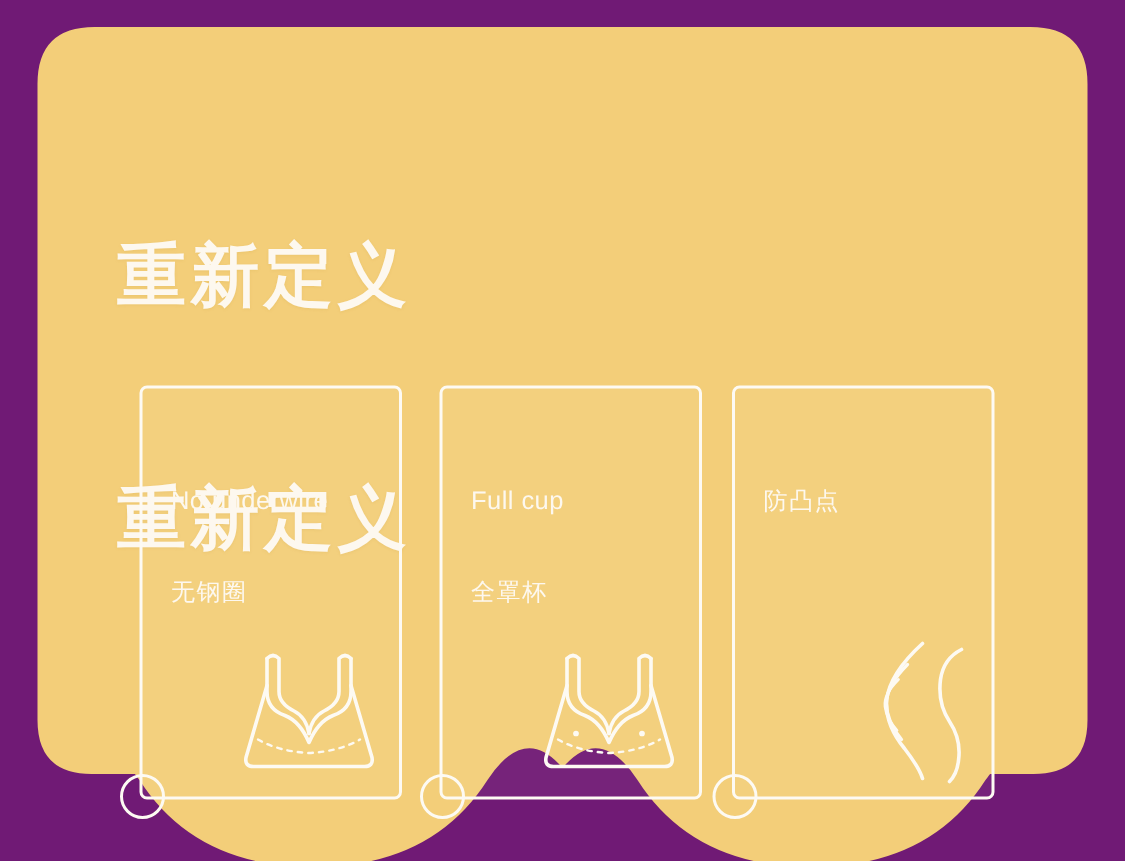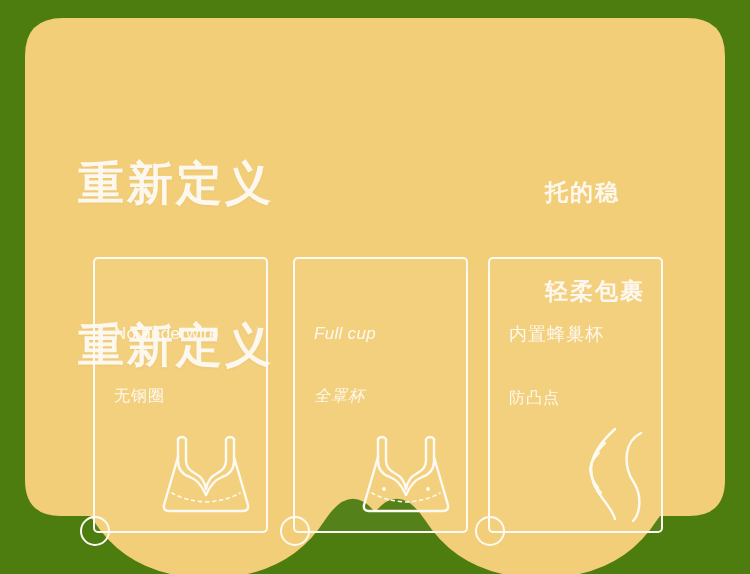--- a/index.html
+++ b/index.html
@@ -13,21 +13,21 @@
   body {
     background: #f7f7f8;
     font-family: "Liberation Sans", "DejaVu Sans", sans-serif;
     position: relative;
   }
 
   #stage {
     position: relative;
     width: 750px;
     height: 574px;
-    background: #4d7c0f;
+    background: #701a75;
   }
 
   
   .panel-wrap {
     position: absolute;
     left: 0; top: 0;
     width: 750px;
     height: 574px;
     pointer-events: none;
   }
@@ -79,21 +79,21 @@
     position: absolute;
     top: 0;
     width: 175px;
     height: 276px;
     border: 2.5px solid #fdfaf3;
     border-radius: 5px;
     background: rgba(255,255,255,0.045);
     margin-top: 12px;
   }
   .card.c1 { left: 0px; }
-  .card.c2 { left: 200px; font-style: italic; }
+  .card.c2 { left: 200px; }
   .card.c3 { left: 395px; width: 175px; }
 
   .card-corner {
     position: absolute;
     left: -15px;
     bottom: -15px;
     width: 30px;
     height: 30px;
     border: 2.5px solid #fdfaf3;
     border-radius: 50%;
@@ -164,24 +164,20 @@
                Q 25 516 25 480
                Z" fill="#f3ce79"></path>
     </svg>
   </div>
 
   <div class="headline">
     <span class="hl-line">重新定义</span>
     <span class="hl-line">重新定义</span>
   </div>
 
-  <div class="subhead">
-    <span class="sh-line">托的稳</span>
-    <span class="sh-line">轻柔包裹</span>
-  </div>
 
   <div class="cards">
 
     <div class="card c1">
       <div class="card-corner"></div>
       <div class="card-text">
         <span class="line-en">No underwire</span>
         <span class="line-cn">无钢圈</span>
       </div>
       <div class="card-icon">
@@ -210,21 +206,20 @@
           <path d="M16 66 Q30 74 50 75 Q70 74 84 66" stroke-dasharray="3 4" stroke-width="1.6"></path>
           <circle cx="28" cy="62" r="1.9" fill="#fdfaf3" stroke="none"></circle>
           <circle cx="72" cy="62" r="1.9" fill="#fdfaf3" stroke="none"></circle>
         </svg>
       </div>
     </div>
 
     <div class="card c3">
       <div class="card-corner"></div>
       <div class="card-text">
-        <span class="line-cn first">内置蜂巢杯</span>
         <span class="line-cn">防凸点</span>
       </div>
       <div class="card-icon wave">
         <svg width="86" height="100" viewBox="0 0 86 100" fill="none" stroke="#fdfaf3" stroke-linecap="round" stroke-linejoin="round">
           <path d="M44 6 Q22 26 20 44 Q19 60 32 76 Q42 89 44 96" stroke-width="2.4"></path>
           <path d="M34 20 Q20 34 20 46 Q20 58 30 70" stroke-width="2.2"></path>
           <path d="M28 30 Q18 40 19 48 Q20 56 27 64" stroke-width="1.8"></path>
           <path d="M70 10 Q58 16 56 30 Q54 46 62 58 Q70 70 68 84 Q67 93 62 98" stroke-width="2.4"></path>
         </svg>
       </div>

